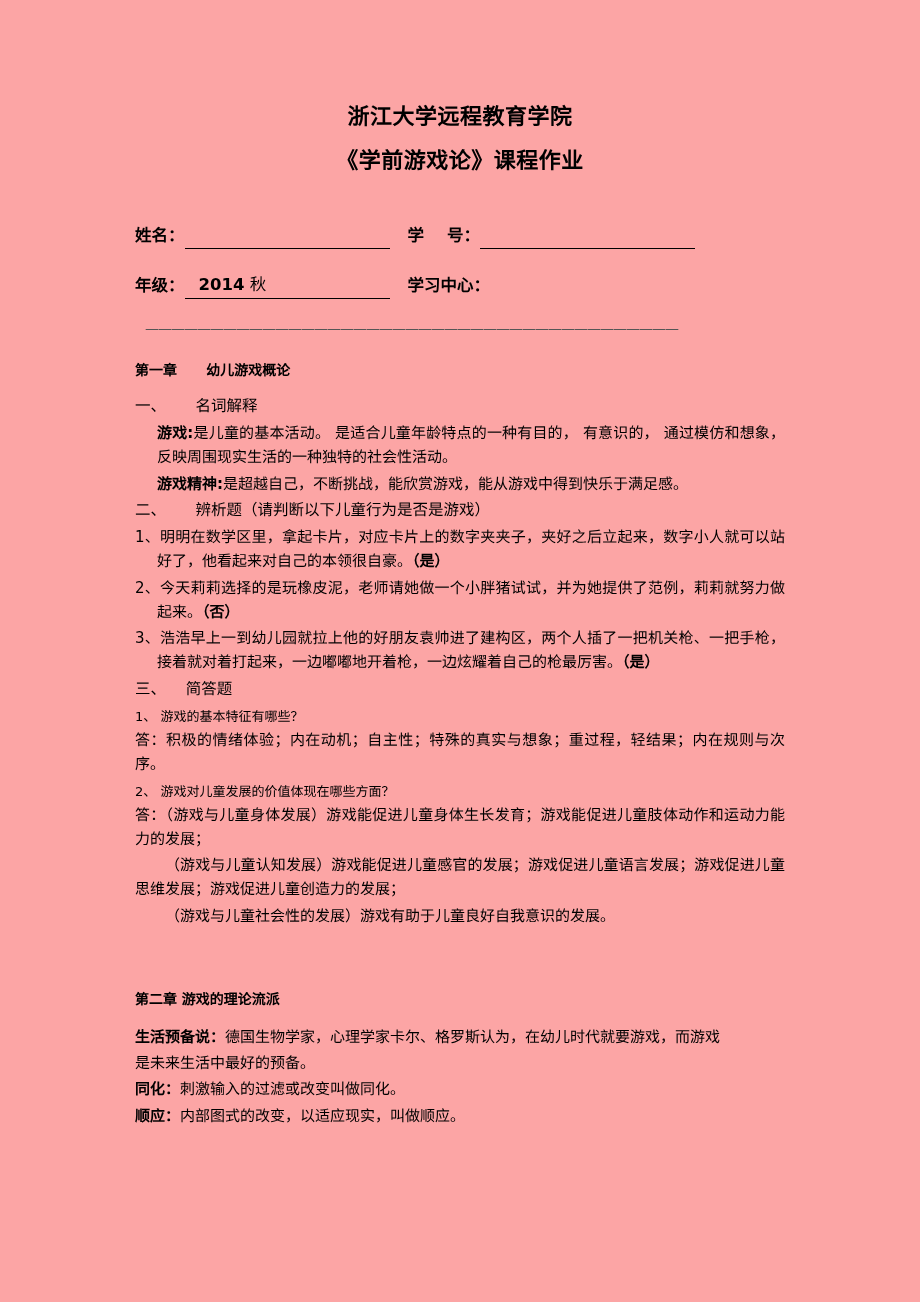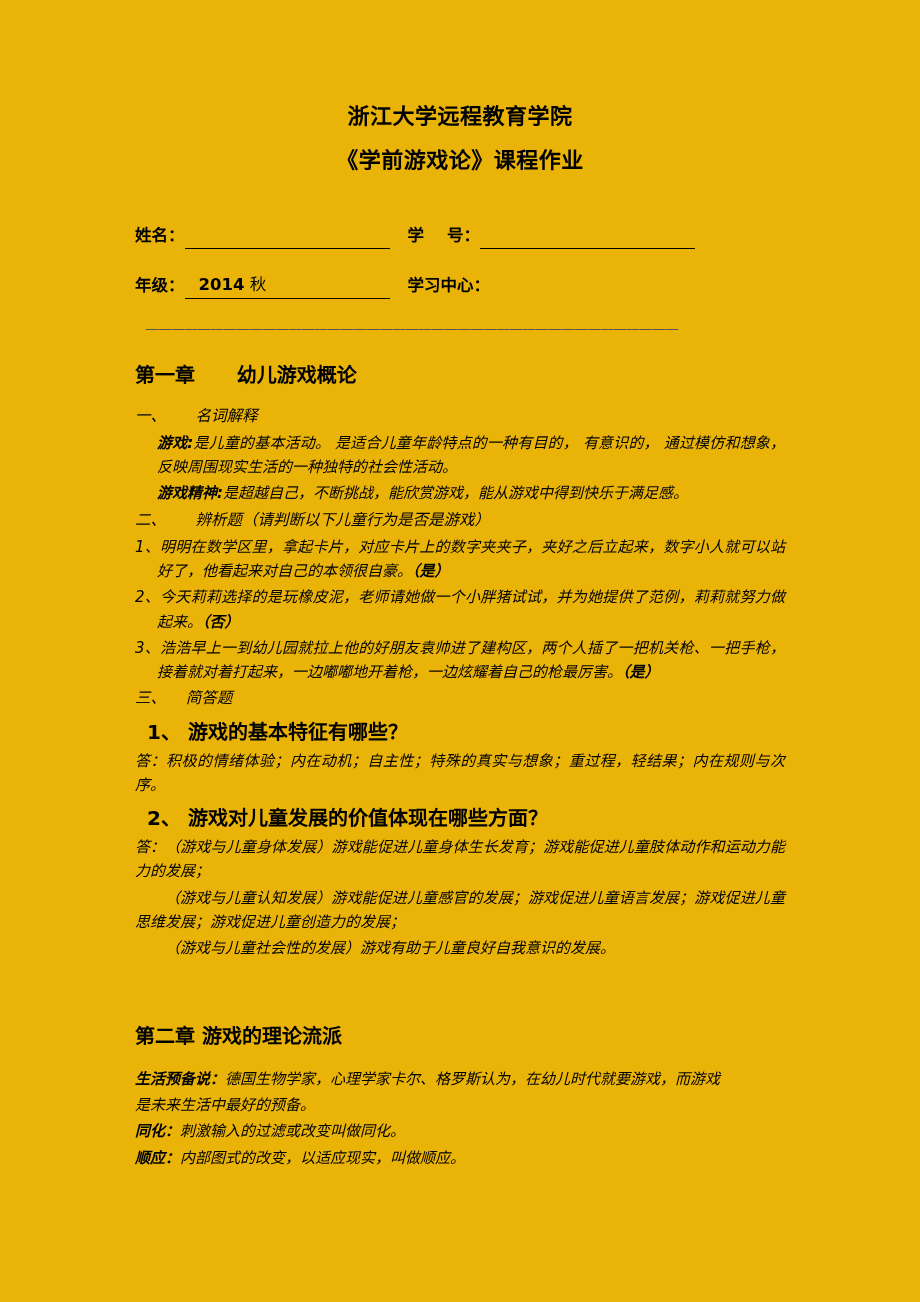--- a/index.html
+++ b/index.html
@@ -14,21 +14,21 @@
     overflow: hidden;
     font-family: "DejaVu Sans", "Liberation Sans", sans-serif;
     color: #000000;
   }
   .page {
     position: relative;
     width: 920px;
     height: 1302px;
     box-sizing: border-box;
     padding: 100px 135px 0 135px;
-    background: #eab308;
+    background: #fca5a5;
   }
 
   
   .doc-title {
     text-align: center;
     font-weight: bold;
     font-size: 22px;
     line-height: 1.55;
     letter-spacing: 0.5px;
     margin: 0;
@@ -84,53 +84,51 @@
   }
 
   
   .content {
     margin-top: 22px;
     font-size: 15px;
     line-height: 1.62;
   }
   .chapter {
     font-weight: bold;
-    font-size: 20px;
+    font-size: 14px;
     margin: 0 0 12px 0;
     white-space: pre;
   }
   .chapter.ch2 {
     margin-top: 46px;
     margin-bottom: 14px;
   }
   .section {
     font-size: 15.5px;
     margin: 0 0 2px 0;
     white-space: pre;
-    font-style: italic;
   }
   .para {
     margin: 0 0 2px 0;
     text-align: justify;
-    font-style: italic;
   }
   .para.indent1 {
     padding-left: 22px;
   }
   .para.hang {
     padding-left: 22px;
     text-indent: -22px;
   }
   .para.firstline {
     text-indent: 2em;
   }
   .q-title {
-    font-weight: bold;
-    font-size: 20px;
-    margin: 4px 0 1px 12px;
+    font-weight: normal;
+    font-size: 13px;
+    margin: 4px 0 1px 0;
   }
   .term {
     font-weight: bold;
   }
   .mark {
     font-weight: bold;
   }
   .spacer {
     height: 12px;
   }

